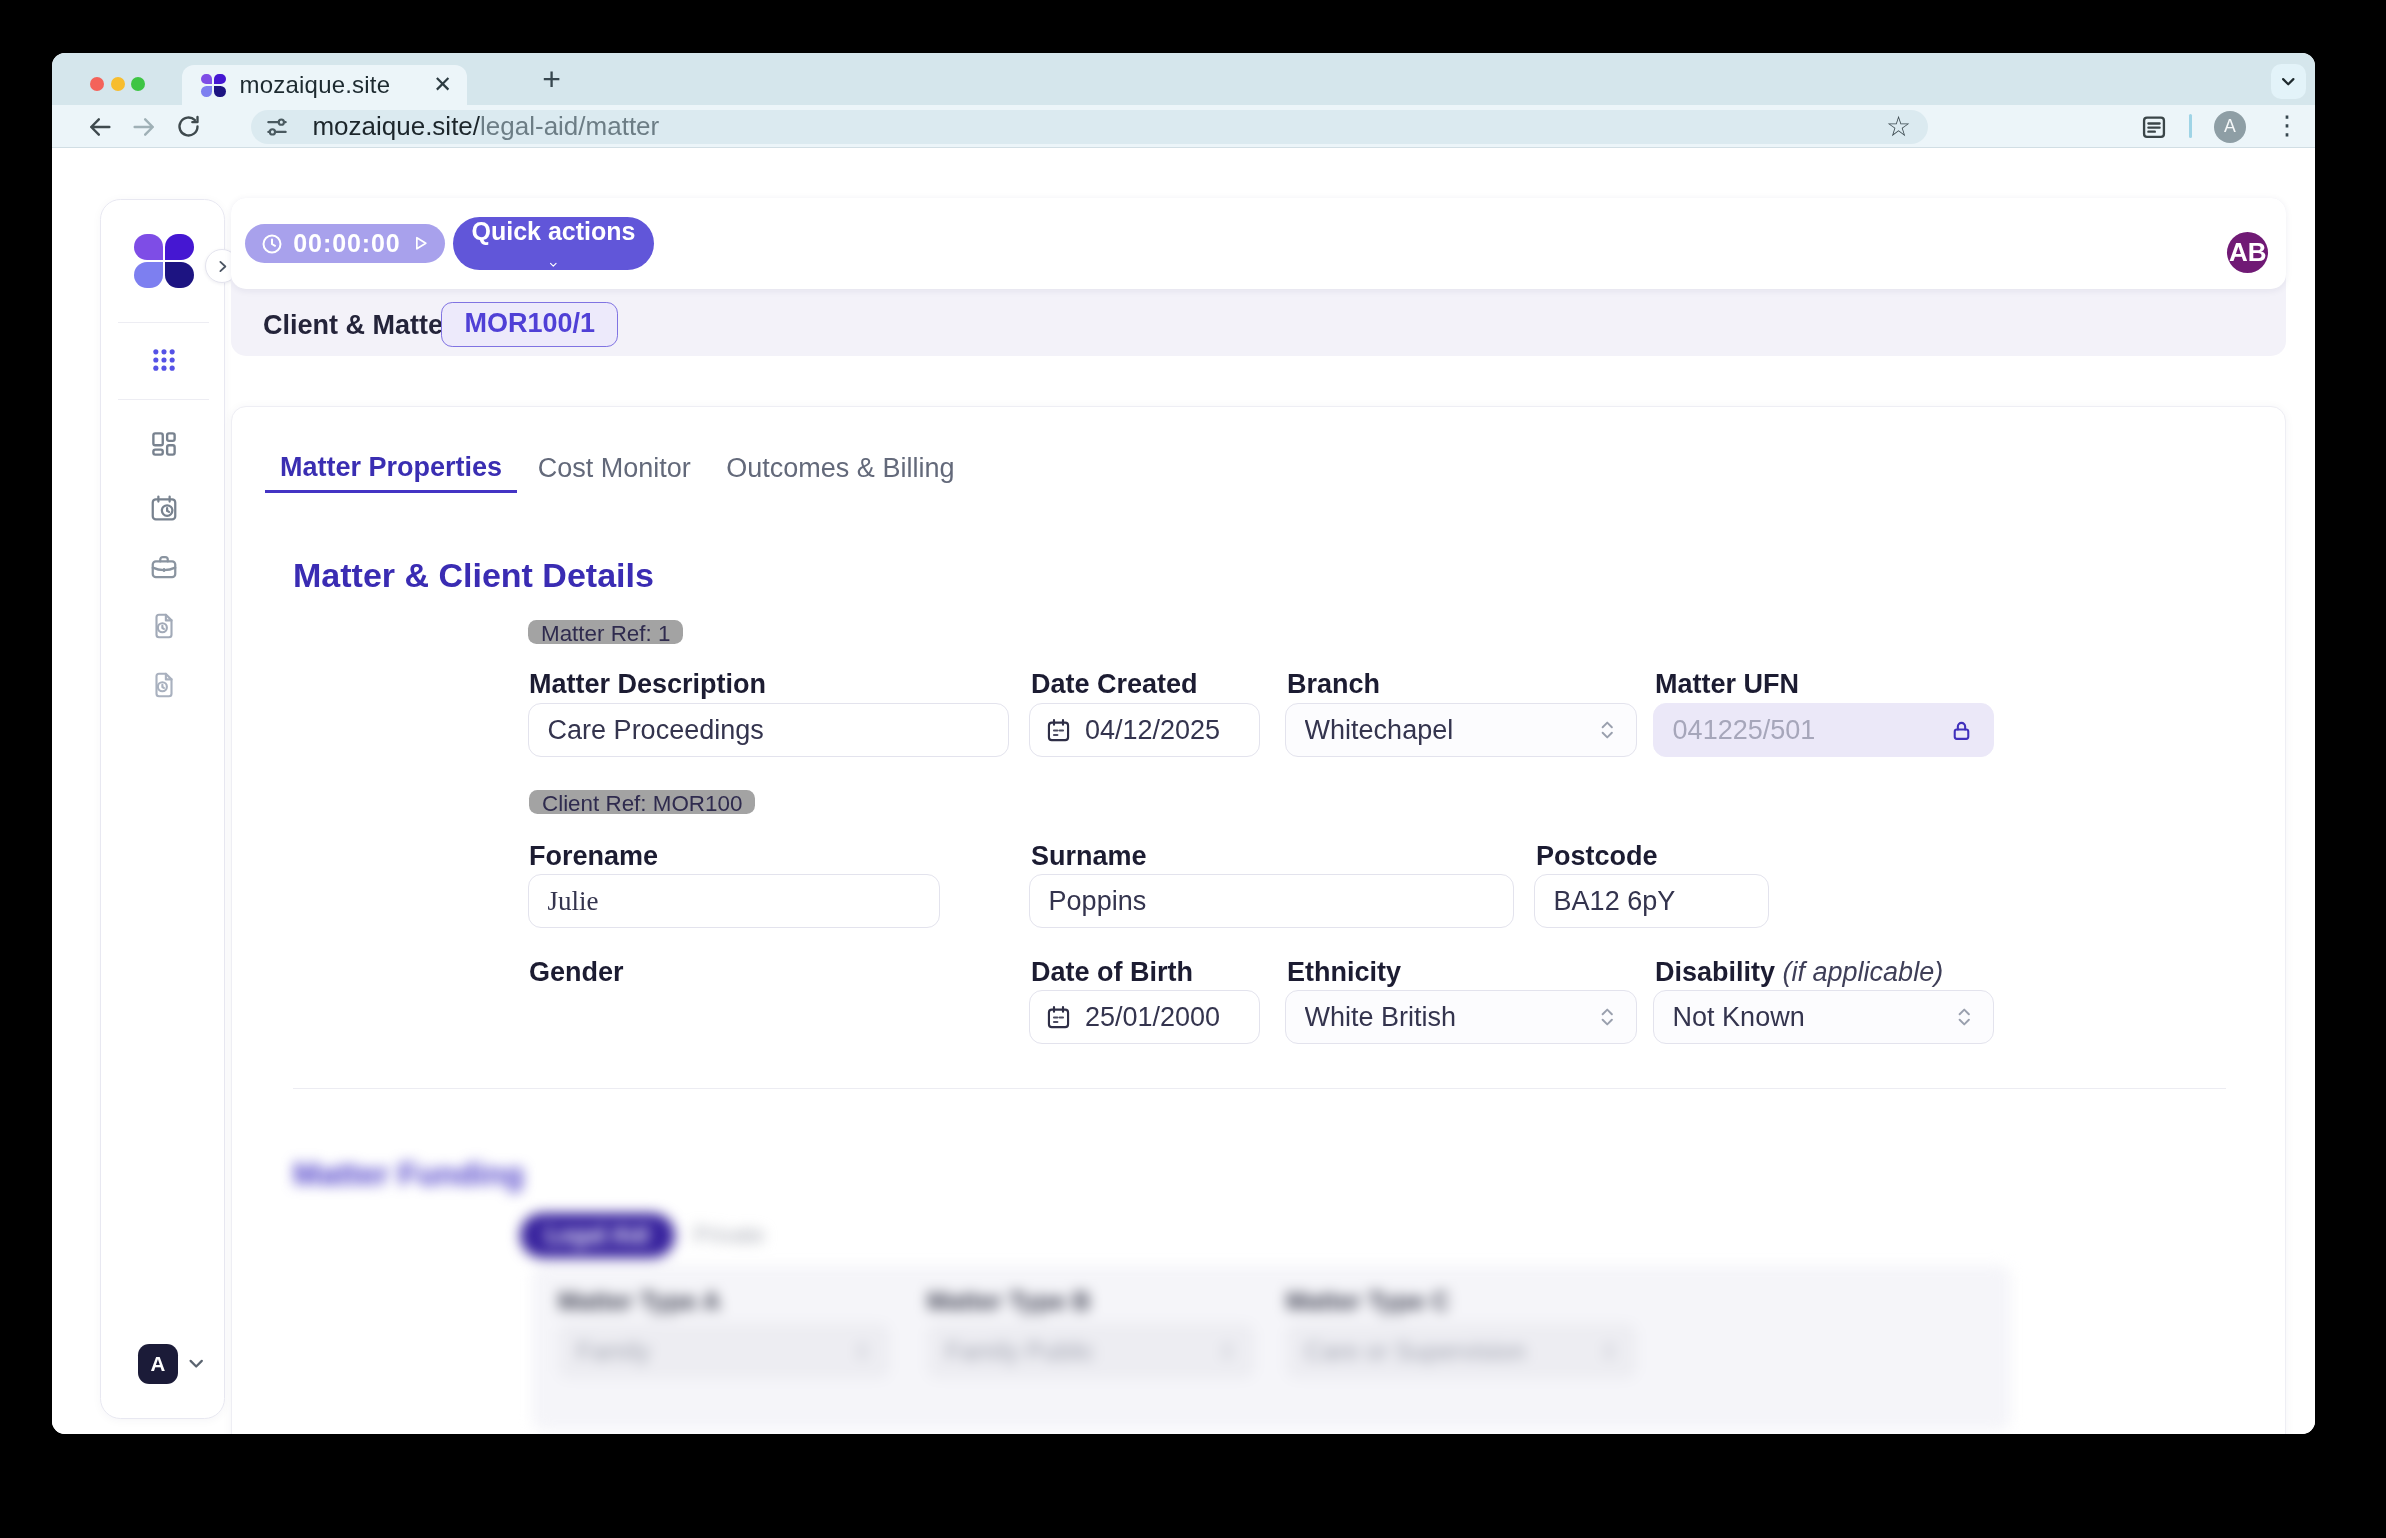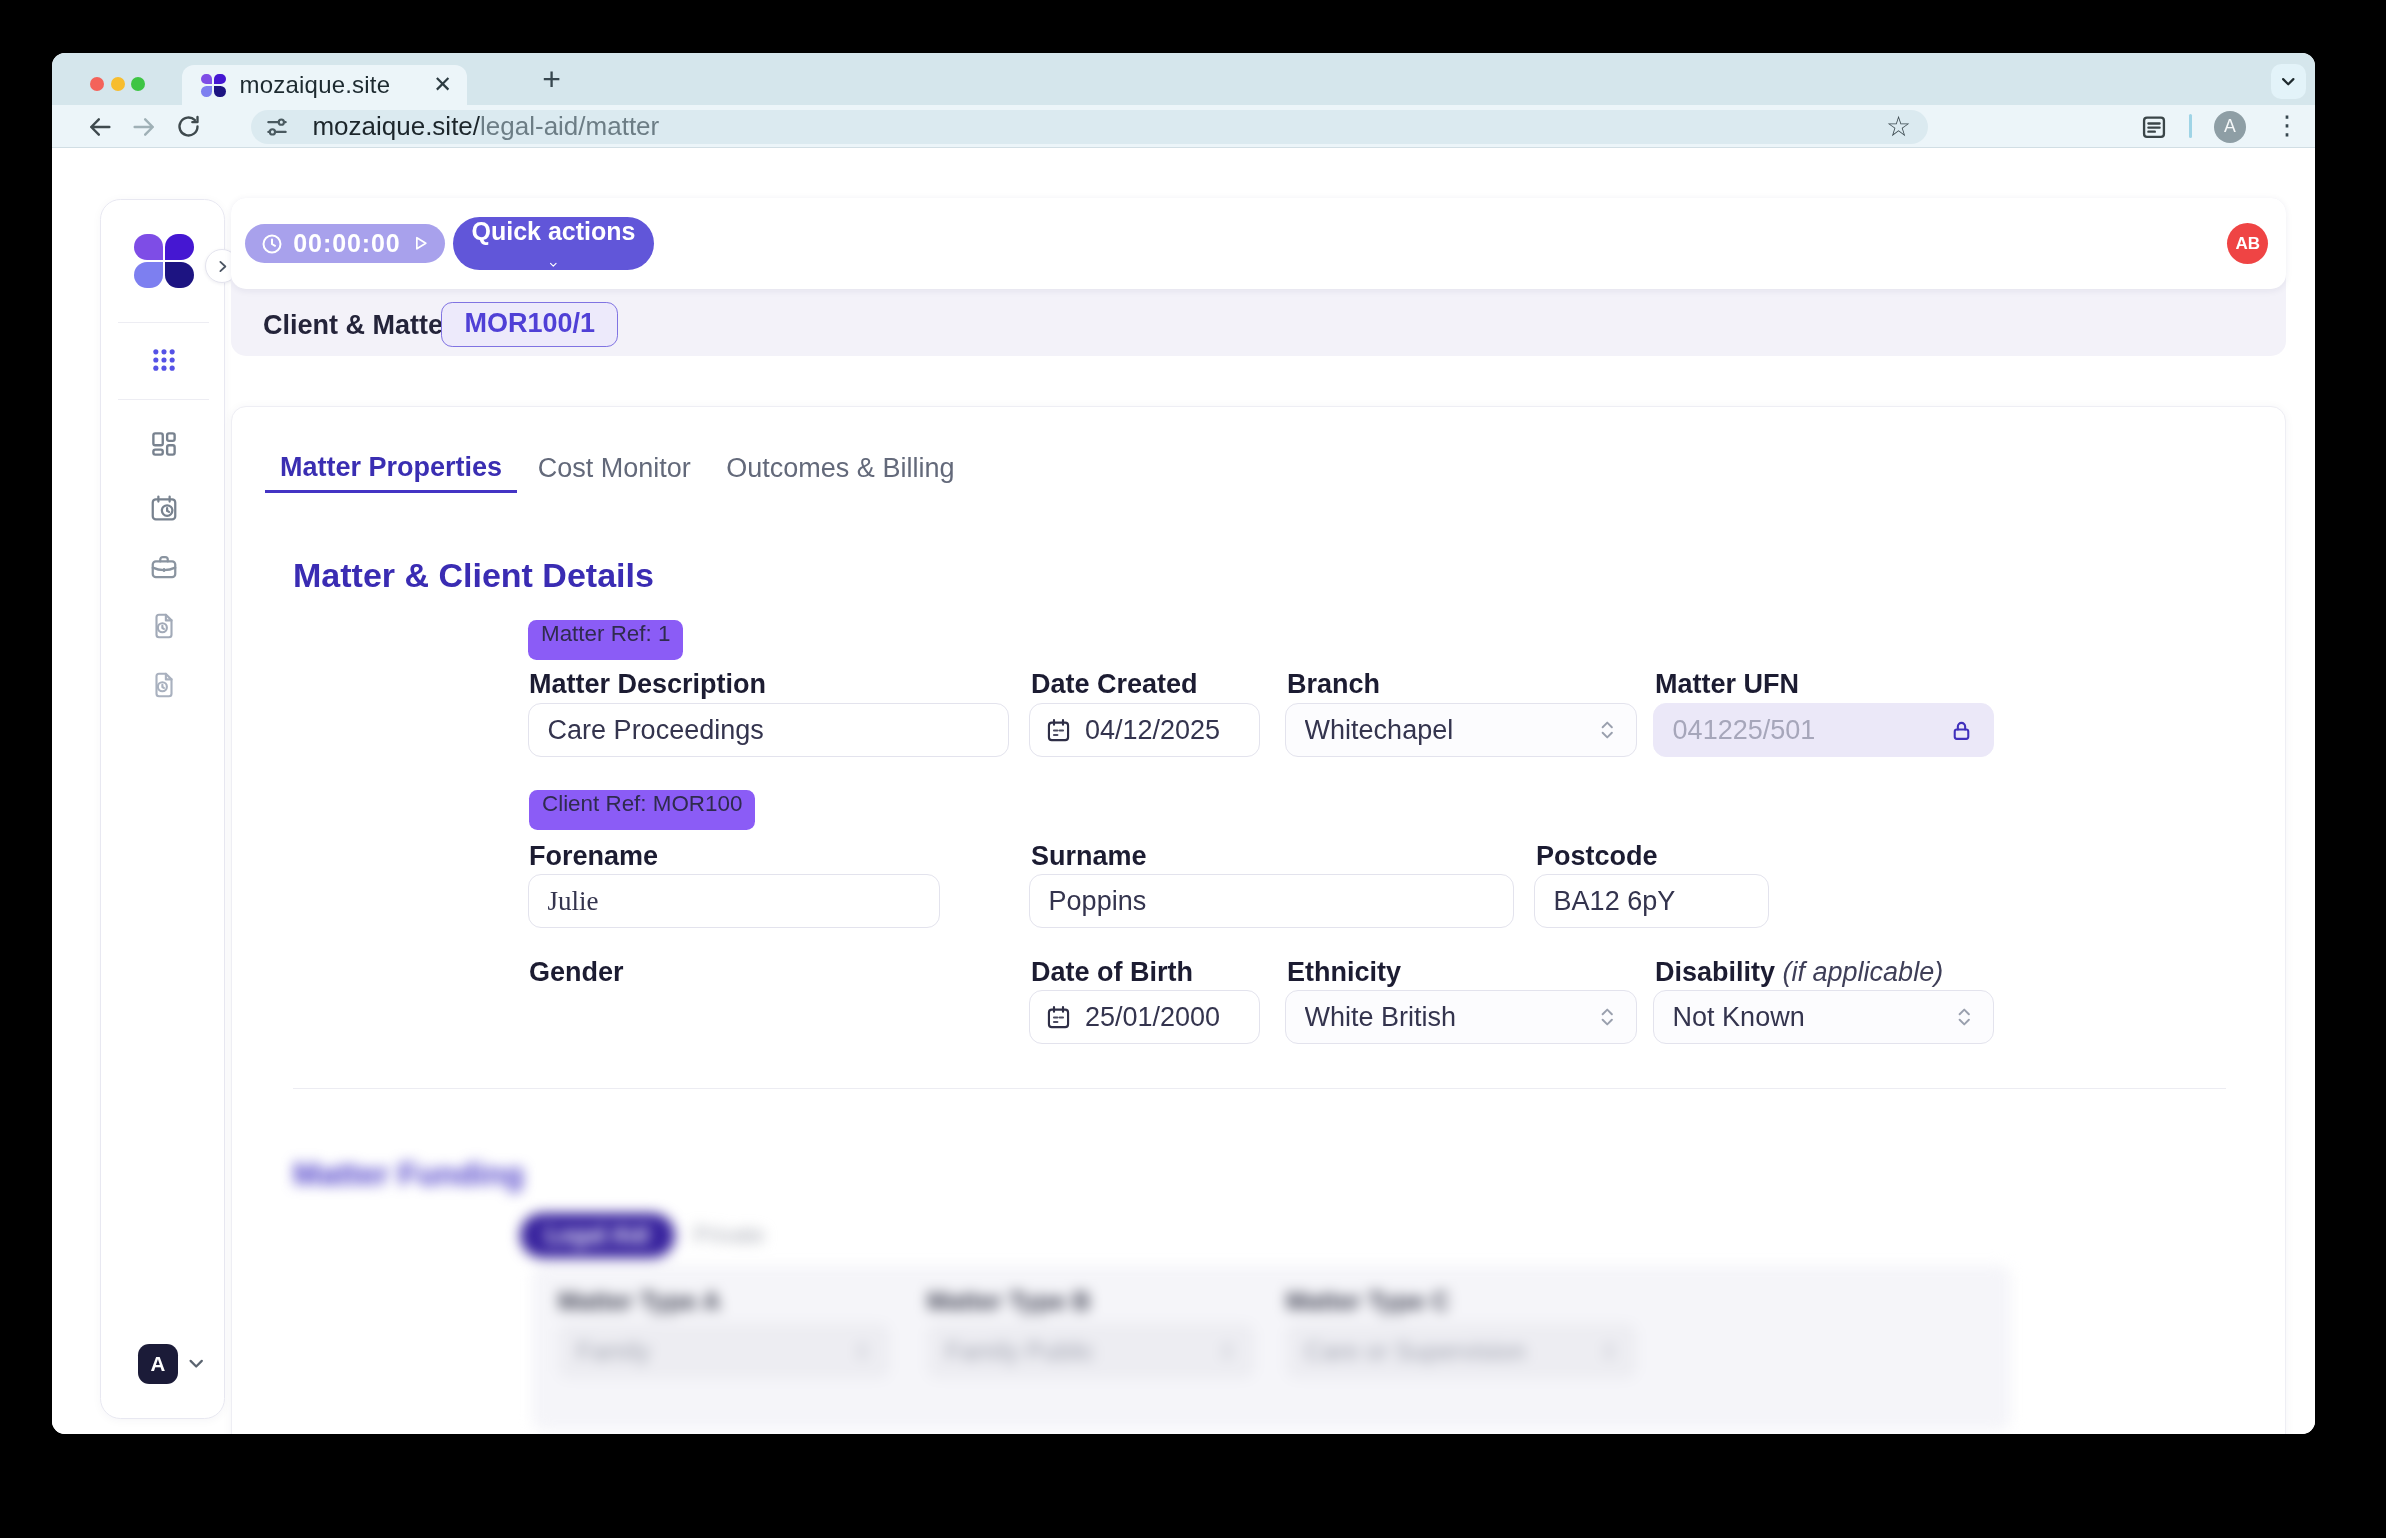--- a/index.html
+++ b/index.html
@@ -60,31 +60,31 @@
                  border:1.9px solid #8073e2; border-radius:11.2px; background:#edeafb; color:#5040d6;
                  font-size:27px; font-weight:700; }
 
   .topcard { position:absolute; left:179px; top:50px; width:2055px; height:91px; background:#fff; border-radius:15px;
              box-shadow:0 1.9px 7.5px rgba(30,30,80,.07); z-index:2; display:flex; align-items:center; padding-left:14px; }
   .timerpill { height:39px; border-radius:931px; background:#a8a1ec; color:#fff; display:flex; align-items:center;
                gap:9.3px; padding:0 15px; }
   .timer-val { font-size:25px; font-weight:600; letter-spacing:0.9px; }
   .qabtn { height:53px; margin-left:7.5px; border-radius:931px; background:#6156d9; color:#fff; display:flex;
            align-items:center; gap:13px; padding:0 18.6px; font-size:25px; font-weight:600;flex-direction:column; }
-  .ab-avatar { position:absolute; right:17.7px; top:25px; width:41px; height:41px; border-radius:50%; background:#ef4444;
-               color:#fff; font-size:17px; font-weight:600; display:flex; align-items:center; justify-content:center; }
+  .ab-avatar { position:absolute; right:17.7px; top:34px; width:41px; height:41px; border-radius:50%; background:#701a75;
+               color:#fff; font-size:26px; font-weight:600; display:flex; align-items:center; justify-content:center; }
 
   .maincard { position:absolute; left:179px; top:258px; width:2055px; height:1081px; background:#fff; border-radius:15px;
               border:1.4px solid #eeeef4; box-shadow:0 1.9px 9.3px rgba(30,30,80,.05); }
   .tabsrow { position:absolute; left:33px; top:37px; display:flex; gap:5.6px; }
   .apptab { height:49px; padding:0 15px; font-size:27px; color:#63697a; font-weight:500; display:flex; align-items:center; }
   .apptab.active { color:#3a2eb2; font-weight:600; border-bottom:3.7px solid #4434c4; }
 
   .sec-heading { position:absolute; left:61px; top:149px; font-size:34px; font-weight:700; color:#3a2cb3; }
-  .chip { position:absolute; height:40px; line-height:28px; padding:0 13px; border-radius:8.4px; background:#8b5cf6;
+  .chip { position:absolute; height:24px; line-height:28px; padding:0 13px; border-radius:8.4px; background:#a3a3a3;
           color:#2f2b4e; font-size:22.4px; }
   .flabel { position:absolute; font-size:27px; font-weight:600; color:#1c1c32; white-space:nowrap; }
   .flabel .note { font-weight:400; font-style:italic; color:#3f3f58; }
   .control { position:absolute; height:54px; border:1.4px solid #e3e3ed; border-radius:13px; background:#fff;
              display:flex; align-items:center; padding:0 18.6px; font-size:27px; color:#34344e; }
   input.control { outline:none; width:100%; }
   .control.select { background:#fcfcfe;align-items:center; }
   .control .val { flex:1; white-space:nowrap; overflow:hidden; }
   .control .cal { margin-right:13px; display:flex; }
   .control .updn { margin-left:auto; display:flex; }

